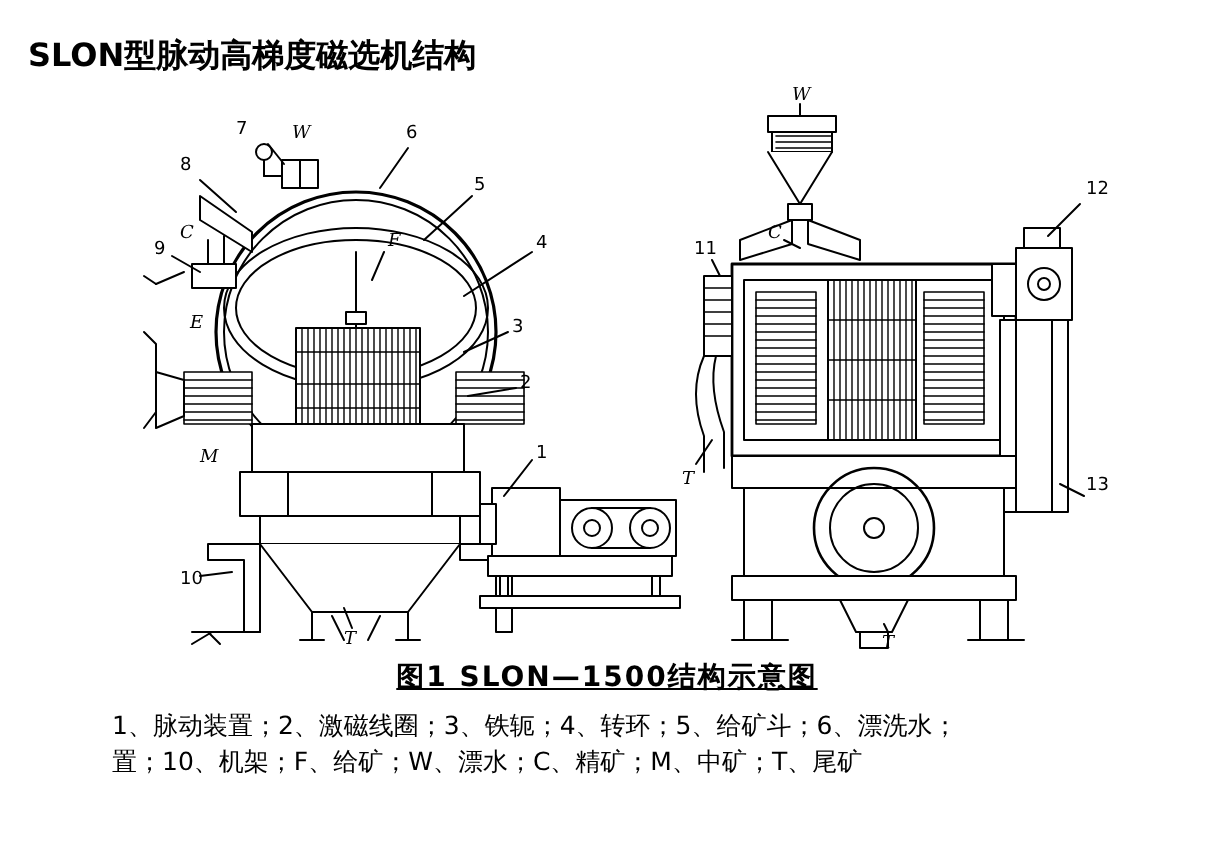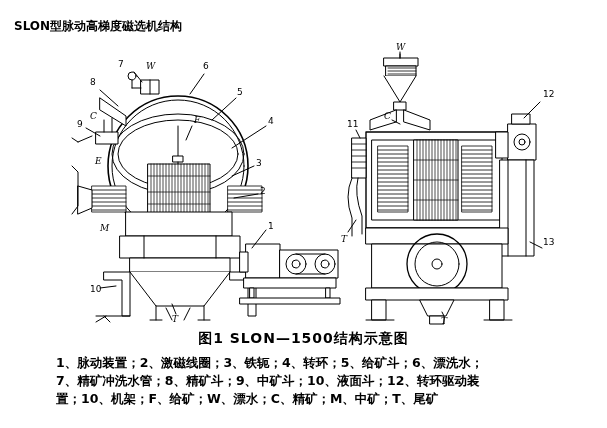--- a/index.html
+++ b/index.html
@@ -7,40 +7,41 @@
     width:607px;height:428px;
     background:#ffffff;
     font-family:"Liberation Sans","DejaVu Sans",sans-serif;
     color:#000;
     position:relative;
     overflow:hidden;
   }
   #page{position:relative;width:607px;height:428px;}
   #title{
     position:absolute;left:14px;top:18px;
-    font-size:12px;font-weight:bold;
+    font-size:16px;font-weight:bold;
     letter-spacing:0px;
     font-family:"DejaVu Sans",sans-serif;
   }
   #figure-area{
     position:absolute;left:0;top:36px;width:607px;height:290px;
   }
   #fig-caption{
     position:absolute;left:0;top:330px;width:607px;
     text-align:center;font-size:14px;font-weight:bold;
     font-family:"DejaVu Sans",sans-serif;
     letter-spacing:1px;
+    text-decoration:underline;
   }
   #legend{
     position:absolute;left:56px;top:354px;width:500px;
     font-size:12.5px;line-height:18px;
     font-family:"DejaVu Sans",sans-serif;
     text-align:justify;
   }
-  #legend div{white-space:pre-wrap;font-weight:bold;}
+  #legend div{white-space:pre-wrap;}
   svg{display:block;}
   .lbl{font-size:9px;font-family:"DejaVu Sans",sans-serif;}
   .lbl-i{font-size:9px;font-style:italic;font-family:"DejaVu Serif",serif;}
 </style>
 </head>
 <body>
 
 <div id="page">
 
   <div id="title">SLON型脉动高梯度磁选机结构</div>
@@ -314,17 +315,16 @@
         <text class="lbl" x="543" y="209">13</text>
         <text class="lbl-i" x="441" y="288">T</text>
       </g>
     </svg>
   </div>
 
   <div id="fig-caption">图1   SLON—1500结构示意图</div>
 
   <div id="legend">
     <div>1、脉动装置；2、激磁线圈；3、铁轭；4、转环；5、给矿斗；6、漂洗水；</div>
-    <div>7、精矿冲洗水管；8、精矿斗；9、中矿斗；10、液面斗；12、转环驱动装</div>
     <div>置；10、机架；F、给矿；W、漂水；C、精矿；M、中矿；T、尾矿</div>
   </div>
 
 </div>
 
 </body></html>

